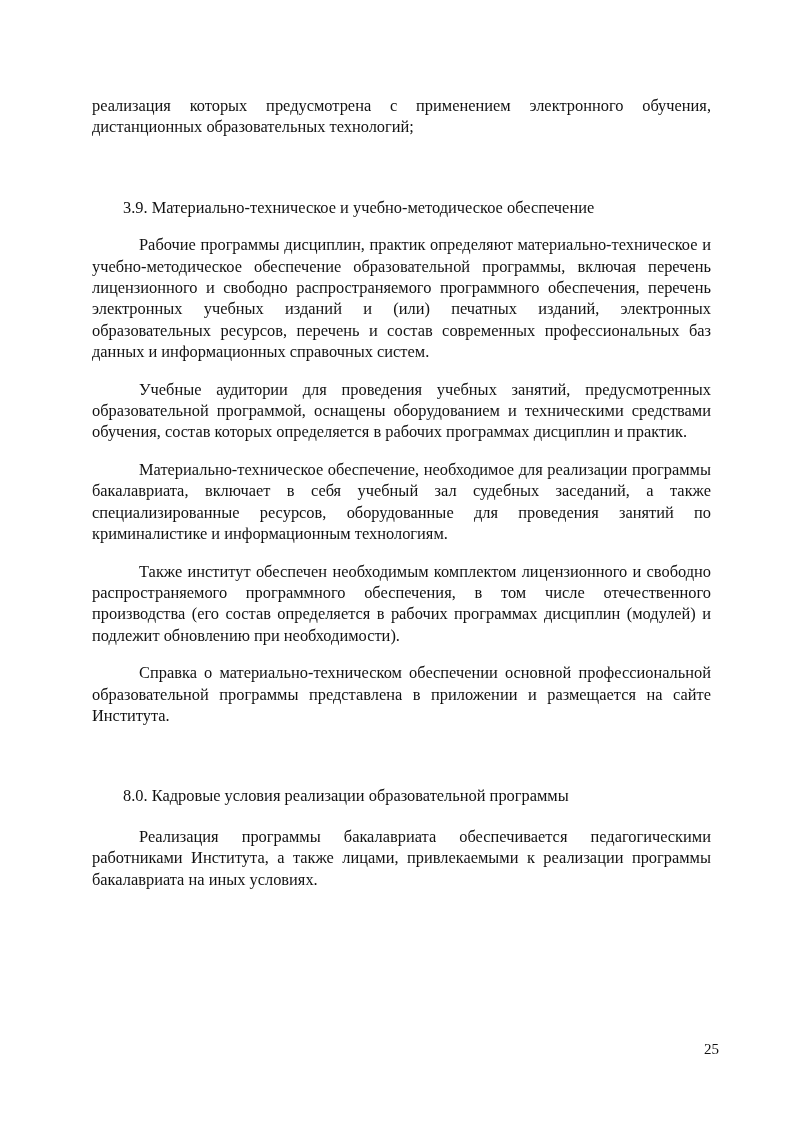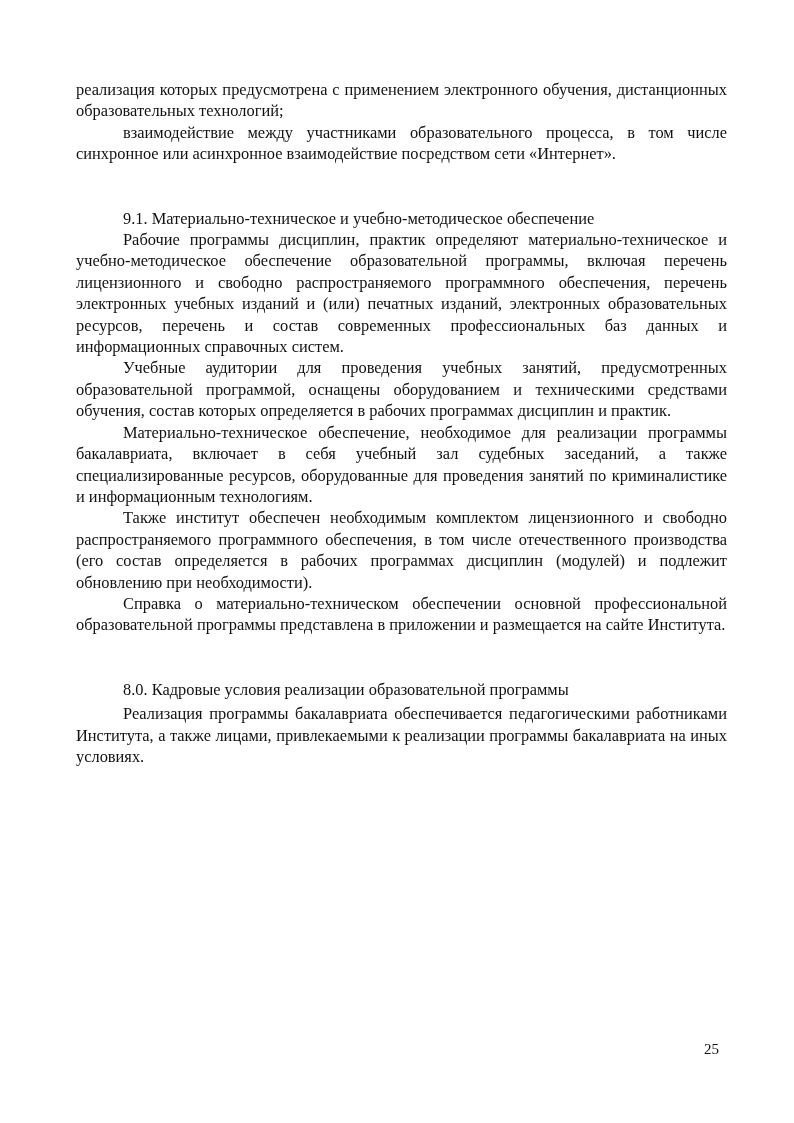--- a/index.html
+++ b/index.html
@@ -1,38 +1,37 @@
 <!DOCTYPE html>
 <html><head>
 <meta charset="utf-8">
 <style>
   html, body { margin: 0; padding: 0; background: #ffffff; }
   body { width: 794px; height: 1123px; position: relative; overflow: hidden; }
   .page {
     position: absolute; left: 76px; top: 79px; width: 651px;
     font-family: "Liberation Serif", serif; font-size: 16.4px; line-height: 21.4px; color: #111;
   }
-  .p { text-align: justify; text-align-last: left; margin: 0; }
+  .p { text-align: justify; text-align-last: left; margin: 16px; }
   .ind { text-indent: 47px; }
   .h { margin: 0; text-indent: 47px; }
   .gap1 { height: 43px; }
   .gap2 { height: 43px; }
   .h2gap { height: 3px; }
   .pn { position: absolute; left: 704px; top: 1041px; font-family: "Liberation Serif", serif; font-size: 15px; color: #111; }
 </style>
 </head>
 <body>
 
 <div class="page">
   <p class="p">реализация которых предусмотрена с применением электронного обучения, дистанционных образовательных технологий;</p>
-  <p class="p ind">взаимодействие между участниками образовательного процесса, в том числе синхронное или асинхронное взаимодействие посредством сети «Интернет».</p>
 
   <div class="gap1"></div>
 
-  <p class="h">9.1. Материально-техническое и учебно-методическое обеспечение</p>
+  <p class="h">3.9. Материально-техническое и учебно-методическое обеспечение</p>
   <p class="p ind">Рабочие программы дисциплин, практик определяют материально-техническое и учебно-методическое обеспечение образовательной программы, включая перечень лицензионного и свободно распространяемого программного обеспечения, перечень электронных учебных изданий и (или) печатных изданий, электронных образовательных ресурсов, перечень и состав современных профессиональных баз данных и информационных справочных систем.</p>
   <p class="p ind">Учебные аудитории для проведения учебных занятий, предусмотренных образовательной программой, оснащены оборудованием и техническими средствами обучения, состав которых определяется в рабочих программах дисциплин и практик.</p>
   <p class="p ind">Материально-техническое обеспечение, необходимое для реализации программы бакалавриата, включает в себя учебный зал судебных заседаний, а также специализированные ресурсов, оборудованные для проведения занятий по криминалистике и информационным технологиям.</p>
   <p class="p ind">Также институт обеспечен необходимым комплектом лицензионного и свободно распространяемого программного обеспечения, в том числе отечественного производства (его состав определяется в рабочих программах дисциплин (модулей) и подлежит обновлению при необходимости).</p>
   <p class="p ind">Справка о материально-техническом обеспечении основной профессиональной образовательной программы представлена в приложении и размещается на сайте Института.</p>
 
   <div class="gap2"></div>
 
   <p class="h">8.0. Кадровые условия реализации образовательной программы</p>
   <div class="h2gap"></div>

